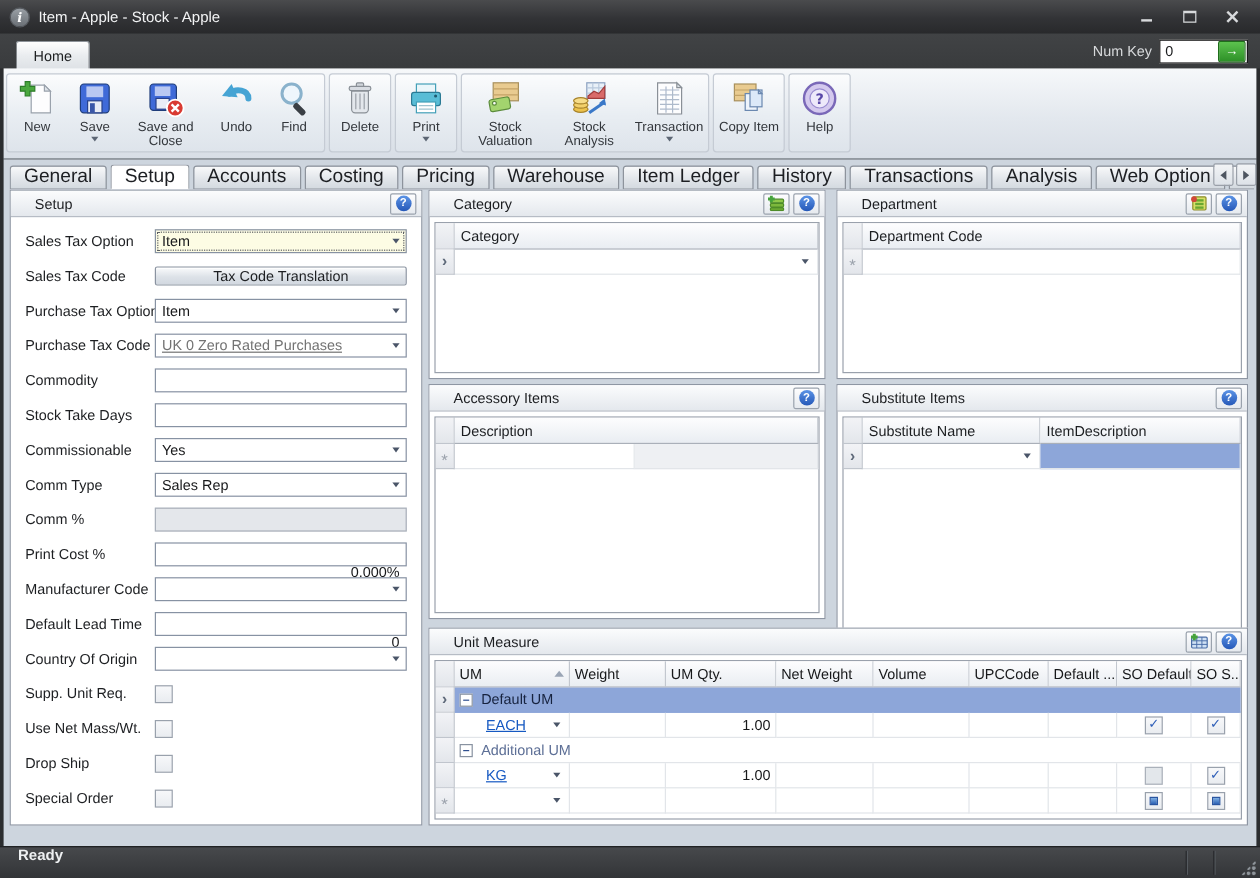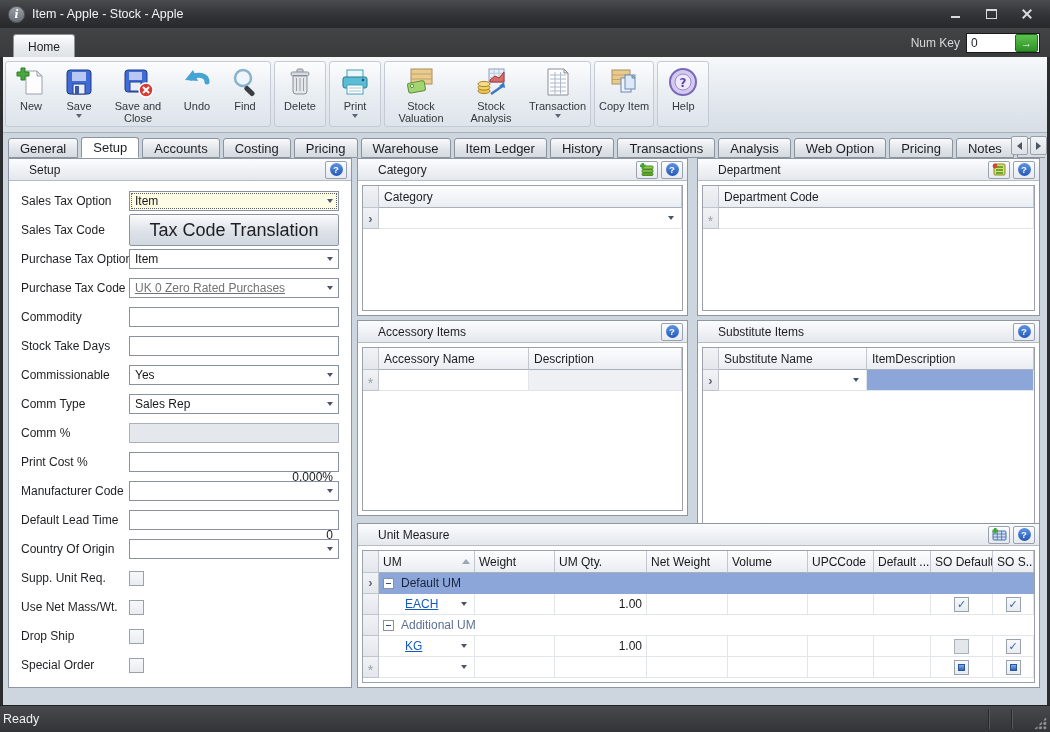--- a/index.html
+++ b/index.html
@@ -38,21 +38,21 @@
   .ticon{width:32px;height:32px;flex:0 0 32px;}
   .ticon svg{width:32px;height:32px;display:block;}
   .tlabel{font-size:11px;line-height:12px;color:#33373c;text-align:center;margin-top:2px;}
   .tdrop{margin-top:2px;width:0;height:0;border-left:3.5px solid transparent;border-right:3.5px solid transparent;border-top:4px solid #5c6674;}
 
   
   .main{position:absolute;top:133px;left:3px;right:3px;bottom:27px;background:#cdd5de;overflow:hidden;}
 
   
   .tabstrip{position:absolute;top:4px;left:5px;right:2px;height:21px;display:flex;align-items:flex-end;overflow:hidden;}
-  .tab{height:20px;padding:0 11px;display:flex;align-items:center;font-size:13px;color:#1d1f23;background:linear-gradient(#f8f9fa,#e0e4e9 60%,#d4dae0);border:1px solid #8d939c;border-radius:3px 3px 0 0;margin-right:3px;white-space:nowrap;box-sizing:border-box;flex:0 0 auto;}
+  .tab{height:20px;padding:0 11px;display:flex;align-items:center;font-size:16px;color:#1d1f23;background:linear-gradient(#f8f9fa,#e0e4e9 60%,#d4dae0);border:1px solid #8d939c;border-radius:3px 3px 0 0;margin-right:3px;white-space:nowrap;box-sizing:border-box;flex:0 0 auto;}
   .tab.active{background:#fff;height:21px;border-bottom:1px solid #fff;position:relative;z-index:2;}
   .tab-scroll{position:absolute;right:0;top:3px;display:flex;gap:2px;z-index:3;}
   .tsbtn{width:15px;height:17px;display:flex;align-items:center;justify-content:center;background:linear-gradient(#f2f4f6,#dde2e8);border:1px solid #9aa0a9;border-radius:2px;}
   .tri-left{width:0;height:0;border-top:4px solid transparent;border-bottom:4px solid transparent;border-right:5px solid #4d5560;}
   .tri-right{width:0;height:0;border-top:4px solid transparent;border-bottom:4px solid transparent;border-left:5px solid #4d5560;}
 
   
   .panel{position:absolute;background:#fff;border:1px solid #8e96a3;box-sizing:border-box;}
   .phead{height:22px;background:linear-gradient(#fbfcfd,#e4e8ed);border-bottom:1px solid #b6bcc5;display:flex;align-items:center;padding:0 4px 0 20px;box-sizing:border-box;}
   .ptitle{font-size:12px;color:#1c1e21;}
@@ -68,21 +68,21 @@
   .frow{display:flex;align-items:center;height:20px;margin-bottom:9px;}
   .flabel{width:108px;flex:0 0 108px;font-size:12px;color:#1d1f22;white-space:nowrap;}
   .combo,.tinput{flex:1;height:20px;border:1px solid #8792a3;background:#fff;display:flex;align-items:center;box-sizing:border-box;padding:0 2px 0 5px;}
   .cval{font-size:12px;color:#17181a;white-space:nowrap;overflow:hidden;}
   .cval.link{color:#737373;text-decoration:underline;}
   .carr{margin-left:auto;width:13px;display:flex;justify-content:center;}
   .carr::after{content:"";width:0;height:0;border-left:3.5px solid transparent;border-right:3.5px solid transparent;border-top:4px solid #4a5568;}
   .combo.focus{background:#fdfce4;outline:1px dotted #5c5f63;outline-offset:-3px;}
   .tinput.num .cval{margin-left:auto;padding-right:3px;margin-top:30px;}
   .tinput.disabled{background:#e4e7eb;border-color:#a9b0ba;}
-  .pushbtn{flex:1;height:32px;background:linear-gradient(#fafbfc,#dde2e8 55%,#d2d8e0);border:1px solid #8a93a0;border-radius:2px;font-size:18px;color:#1d1f22;display:flex;align-items:center;justify-content:center;box-shadow:inset 0 1px 0 #fff;}
+  .pushbtn{flex:1;height:16px;background:linear-gradient(#fafbfc,#dde2e8 55%,#d2d8e0);border:1px solid #8a93a0;border-radius:2px;font-size:12px;color:#1d1f22;display:flex;align-items:center;justify-content:center;box-shadow:inset 0 1px 0 #fff;}
   .checkbox{width:13px;height:13px;border:1px solid #99a1ac;background:linear-gradient(#f7f8fa,#e9ecf0);display:inline-block;box-sizing:content-box;}
   .checkbox.checked{text-align:center;}
   .checkbox.checked::after{content:"\2713";color:#2f5fb8;font-size:11px;font-weight:bold;line-height:13px;display:block;}
   .checkbox.indet::after{content:"";display:block;width:7px;height:7px;margin:3px auto;background:linear-gradient(#7fb0e4,#2d62b4);border:1px solid #2a55a0;box-sizing:border-box;}
   .checkbox.dim{background:#e3e7eb;border-color:#aab1ba;}
 
   
   .grid{position:absolute;inset:4px;border:1px solid #9aa1ac;background:#fff;overflow:hidden;}
   .grow{display:flex;height:21px;}
   .grow.ghead{height:22px;}
@@ -107,21 +107,21 @@
   .groupcell{grid-column:2 / -1;display:flex;align-items:center;gap:7px;padding:0 4px;border-bottom:1px solid #e2e5e9;font-size:12px;}
   .umrow.selected .groupcell{background:#8da6d9;color:#17233f;border-bottom:1px solid #8da6d9;}
   .umrow.group2 .groupcell{color:#5d6f96;}
   .cbox{width:11px;height:11px;border:1px solid #8892a0;background:#fff;position:relative;flex:0 0 11px;box-sizing:border-box;}
   .cbox::after{content:"";position:absolute;left:2px;right:2px;top:4px;height:1px;background:#2f4f8f;}
   .umlink{color:#1659c2;text-decoration:underline;font-size:12px;}
   .umcell-pad{padding-left:26px !important;}
   .sort-asc{margin-left:auto;width:0;height:0;border-left:4px solid transparent;border-right:4px solid transparent;border-bottom:5px solid #9aa5b5;}
 
   
-  .statusbar{position:absolute;bottom:0;left:0;right:0;height:27px;background:linear-gradient(#47494c,#323437);border-top:1px solid #202224;display:flex;align-items:center;padding-left:3px;box-sizing:border-box;}
+  .statusbar{position:absolute;bottom:0;left:0;right:0;height:27px;background:linear-gradient(#47494c,#323437);border-top:1px solid #202224;display:flex;align-items:flex-start;padding-left:15px;box-sizing:border-box;font-weight:bold;}
   .status-text{color:#eef0f2;font-size:12.5px;}
   .sbar-right{margin-left:auto;display:flex;align-items:center;height:100%;}
   .sbar-sep{width:1px;height:20px;background:#27292c;box-shadow:1px 0 0 #555a5f;margin-right:22px;}
   .grip{width:13px;height:13px;margin:8px 3px 0 0;background-image:radial-gradient(circle at 2px 2px,#8f959b 1.3px,transparent 1.8px);background-size:4.4px 4.4px;clip-path:polygon(100% 0,100% 100%,0 100%);}
 </style>
 </head>
 <body>
 
 <div class="app">
 
@@ -524,21 +524,20 @@
         <span class="pbtns">
             <button class="pico">
               <span class="qicon"></span>
             </button>
           </span>
       </header>
       <div class="pbody">
         <div class="grid">
           <div class="grow ghead">
             <div class="gsel"></div>
-            <div class="gth" style="width:150px;flex:0 0 150px;">Accessory Name</div>
             <div class="gth fill">Description</div>
           </div>
           <div class="grow">
             <div class="gsel">
                 <span class="selstar"></span>
               </div>
             <div class="gcell" style="width:150px;flex:0 0 150px;"></div>
             <div class="gcell fill noedit"></div>
           </div>
         </div>

